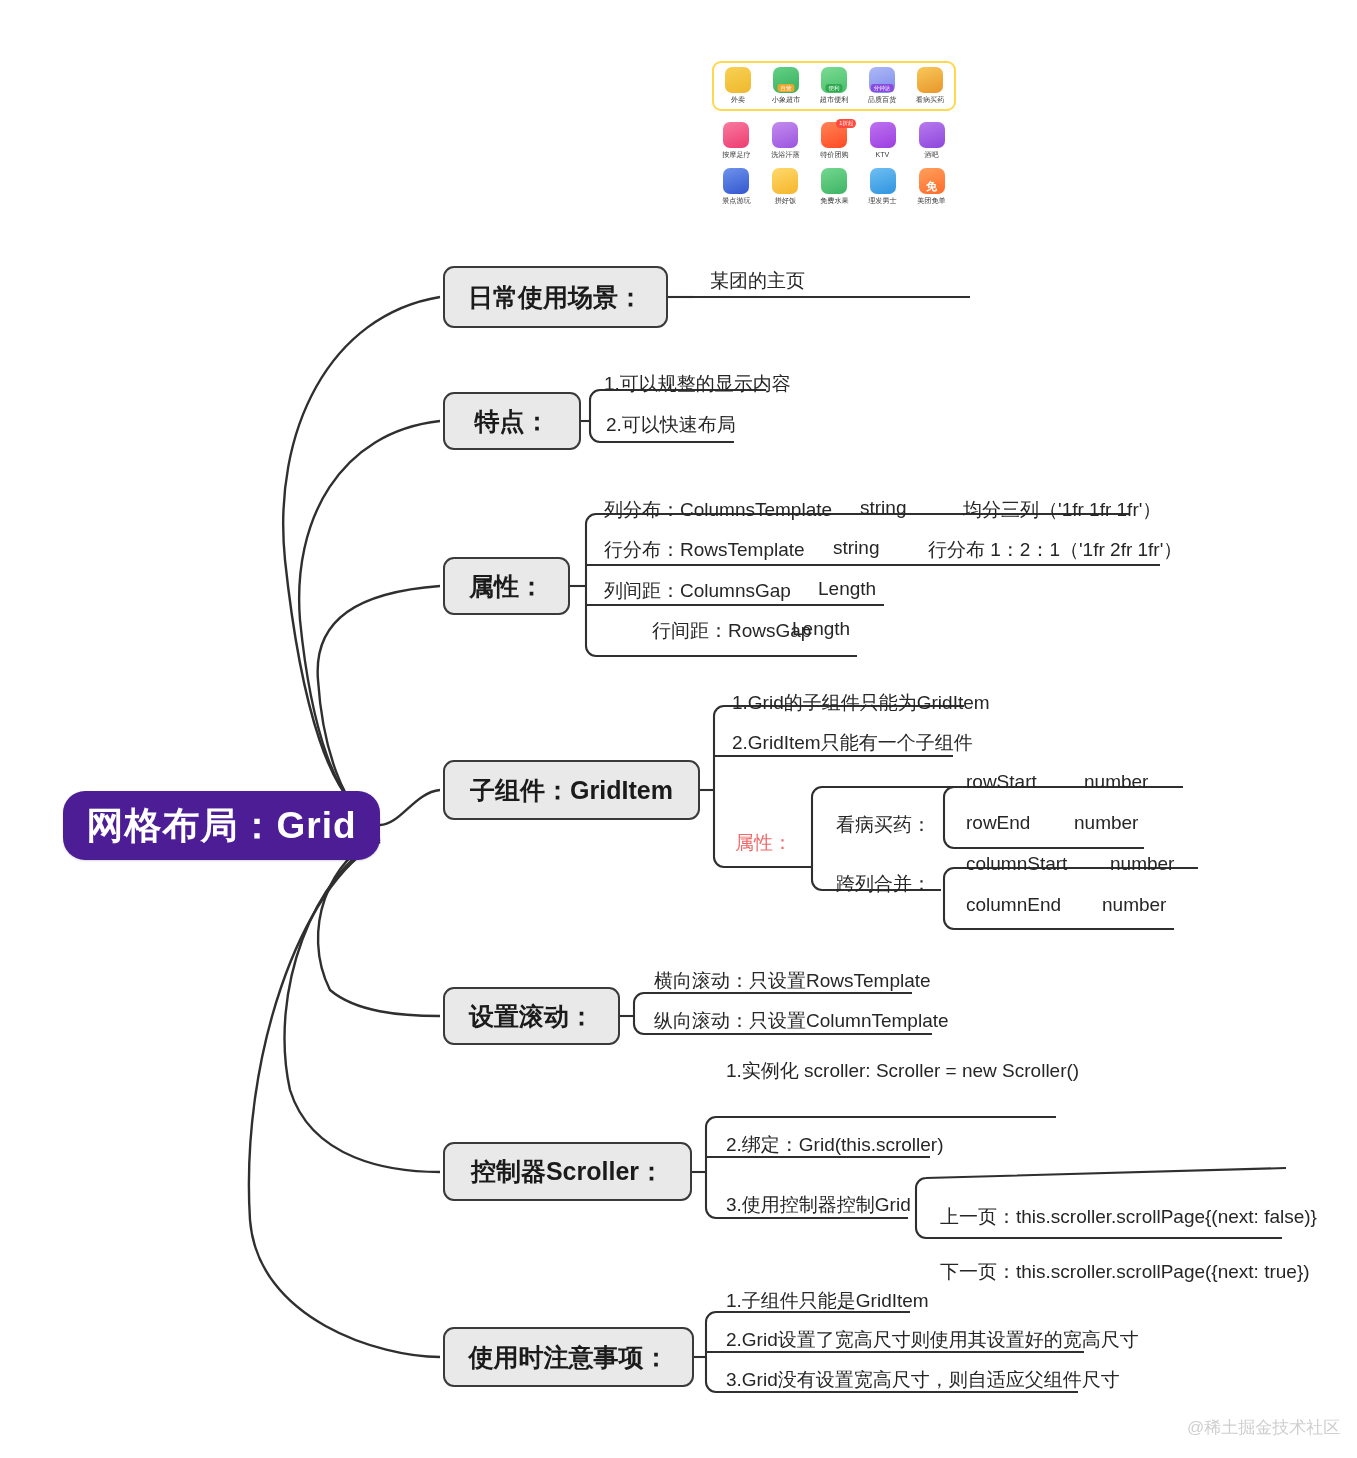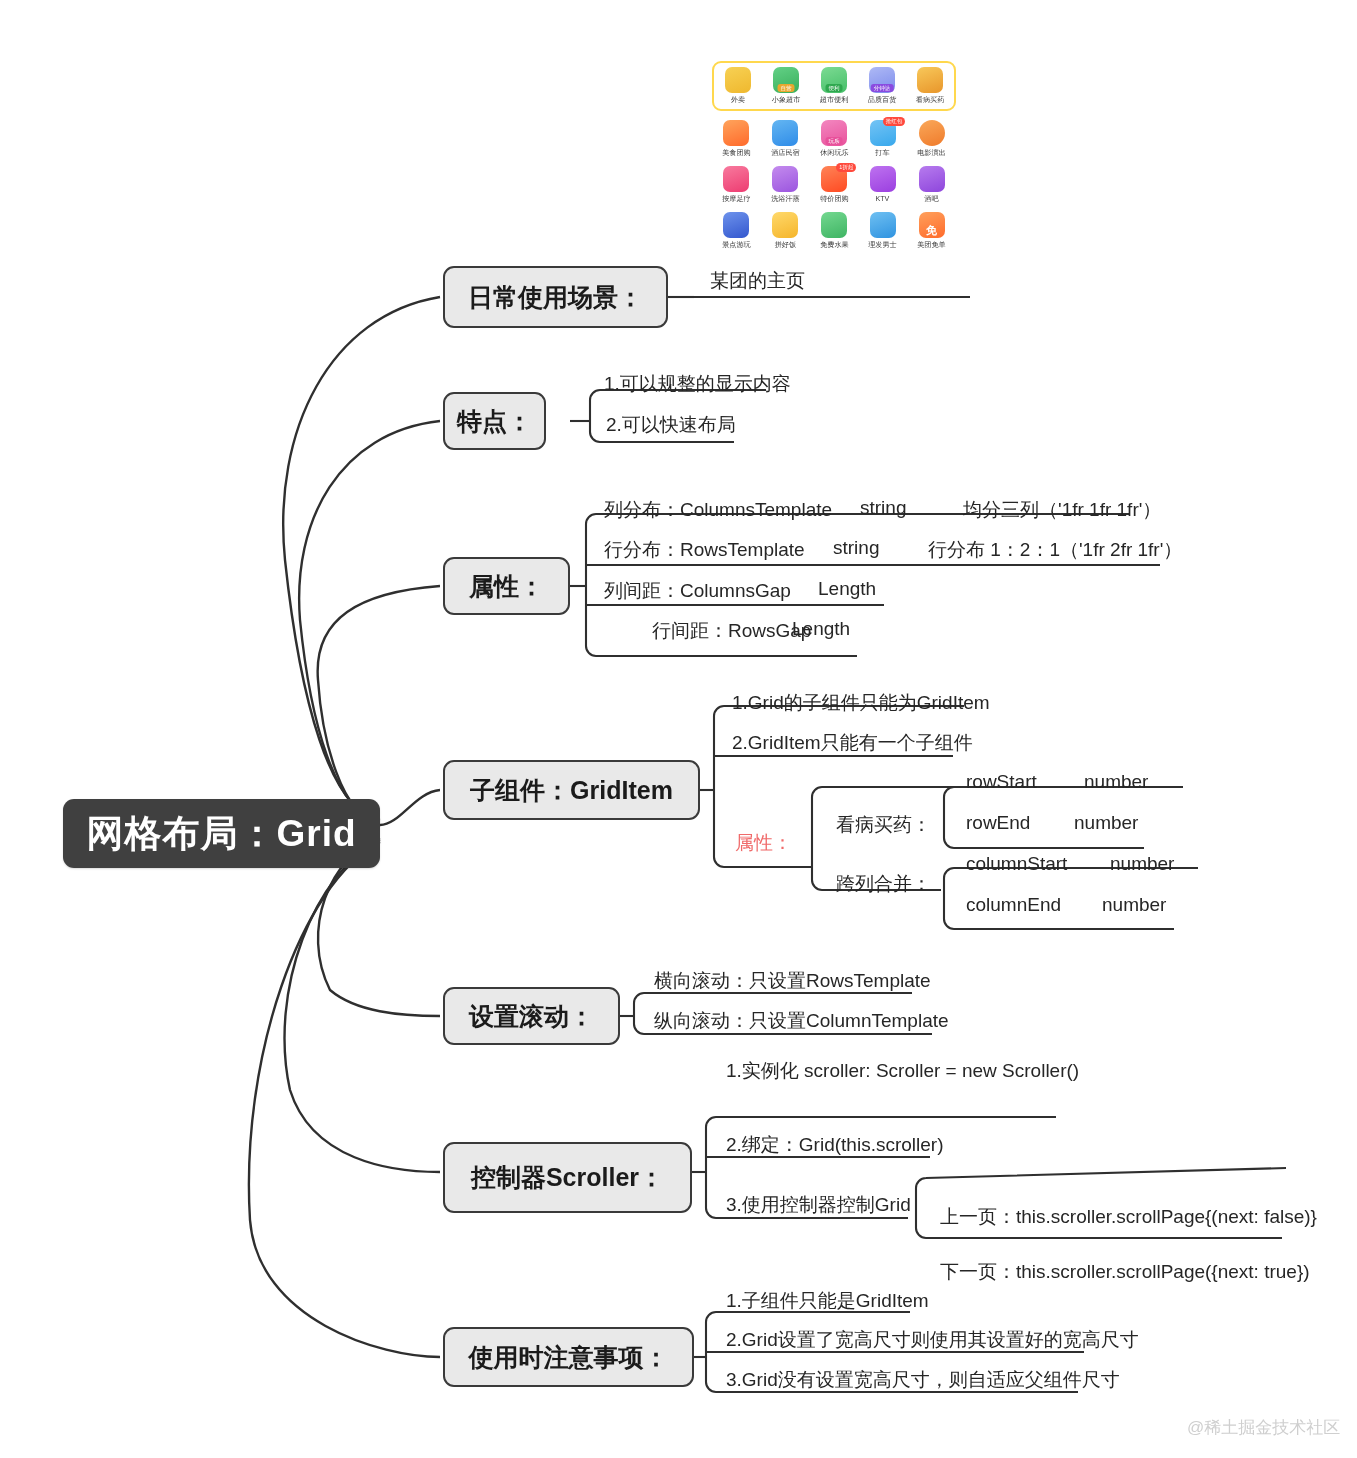--- a/index.html
+++ b/index.html
@@ -13,28 +13,27 @@
   #stage{position:absolute;left:0;top:0;width:1357px;height:1458px;}
 
   
   #links{position:absolute;left:0;top:0;width:1357px;height:1458px;pointer-events:none;}
   #links path{fill:none;stroke:#2f2f2f;stroke-width:2.4;}
   #links path.thin{stroke-width:2.1;}
 
   
   .root-node{
     position:absolute;
-    background:#404040;
+    background:#4c1d95;
     color:#ffffff;
-    border-radius:11px;
+    border-radius:22px;
     display:flex;align-items:center;justify-content:center;
     font-size:37px;font-weight:bold;
     letter-spacing:1px;
     box-shadow:0 1px 2px rgba(0,0,0,.15);
-    margin-top:8px;
   }
 
   
   .l1-node{
     position:absolute;
     background:#E9E9E9;
     border:2.6px solid #3a3a3a;
     border-radius:11px;
     display:flex;align-items:center;justify-content:center;
     color:#1b1b1b;
@@ -173,37 +172,37 @@
   </svg>
 
   <div class="root-node" style="left:63px;top:791px;width:317px;height:69px;">
     <span>网格布局：Grid</span>
   </div>
 
   <div class="l1-node" style="left:443px;top:266px;width:225px;height:62px;">
     <span>日常使用场景：</span>
   </div>
 
-  <div class="l1-node" style="left:443px;top:392px;width:103px;height:58px;">
+  <div class="l1-node" style="left:443px;top:392px;width:138px;height:58px;">
     <span>特点：</span>
   </div>
 
   <div class="l1-node" style="left:443px;top:557px;width:127px;height:58px;">
     <span>属性：</span>
   </div>
 
   <div class="l1-node" style="left:443px;top:760px;width:257px;height:60px;">
     <span>子组件：GridItem</span>
   </div>
 
   <div class="l1-node" style="left:443px;top:987px;width:177px;height:58px;">
     <span>设置滚动：</span>
   </div>
 
-  <div class="l1-node" style="left:443px;top:1142px;width:249px;height:71px;">
+  <div class="l1-node" style="left:443px;top:1142px;width:249px;height:59px;">
     <span>控制器Scroller：</span>
   </div>
 
   <div class="l1-node" style="left:443px;top:1327px;width:251px;height:60px;">
     <span>使用时注意事项：</span>
   </div>
 
   <div class="leaf" style="left:710px;top:268px;">某团的主页</div>
 
   <div class="leaf" style="left:604px;top:371px;">1.可以规整的显示内容</div>
@@ -285,45 +284,20 @@
         </div>
         <div class="cellitem">
           <div class="ic" style="background:linear-gradient(160deg,#F8C85A,#E8962B);"></div>
           <div class="lbl">看病买药</div>
         </div>
       </div>
     </div>
 
     <div class="grid-rowbox" style="top:56px;height:140px;border-radius:9px;">
 
-      <div class="gridrow" style="margin-top:3px;">
-        <div class="cellitem">
-          <div class="ic" style="background:linear-gradient(160deg,#FFA45C,#FF6A2B);"></div>
-          <div class="lbl">美食团购</div>
-        </div>
-        <div class="cellitem">
-          <div class="ic" style="background:linear-gradient(160deg,#64B6F2,#2F8CE8);"></div>
-          <div class="lbl">酒店民宿</div>
-        </div>
-        <div class="cellitem">
-          <div class="ic" style="background:linear-gradient(160deg,#F387C0,#E8519B);">
-            <div class="subtag" style="background:#E8519B;">玩乐</div>
-          </div>
-          <div class="lbl">休闲玩乐</div>
-        </div>
-        <div class="cellitem">
-          <div class="ic" style="background:linear-gradient(160deg,#74C4F5,#38A8EC);"></div>
-          <div class="badge">抢红包</div>
-          <div class="lbl">打车</div>
-        </div>
-        <div class="cellitem">
-          <div class="ic" style="background:linear-gradient(160deg,#FAA85A,#EF7B2B);border-radius:13px;"></div>
-          <div class="lbl">电影演出</div>
-        </div>
-      </div>
 
       <div class="gridrow" style="margin-top:5px;">
         <div class="cellitem">
           <div class="ic" style="background:linear-gradient(160deg,#F87A9E,#ED3C71);"></div>
           <div class="lbl">按摩足疗</div>
         </div>
         <div class="cellitem">
           <div class="ic" style="background:linear-gradient(160deg,#C48BEE,#9B55DF);"></div>
           <div class="lbl">洗浴汗蒸</div>
         </div>

